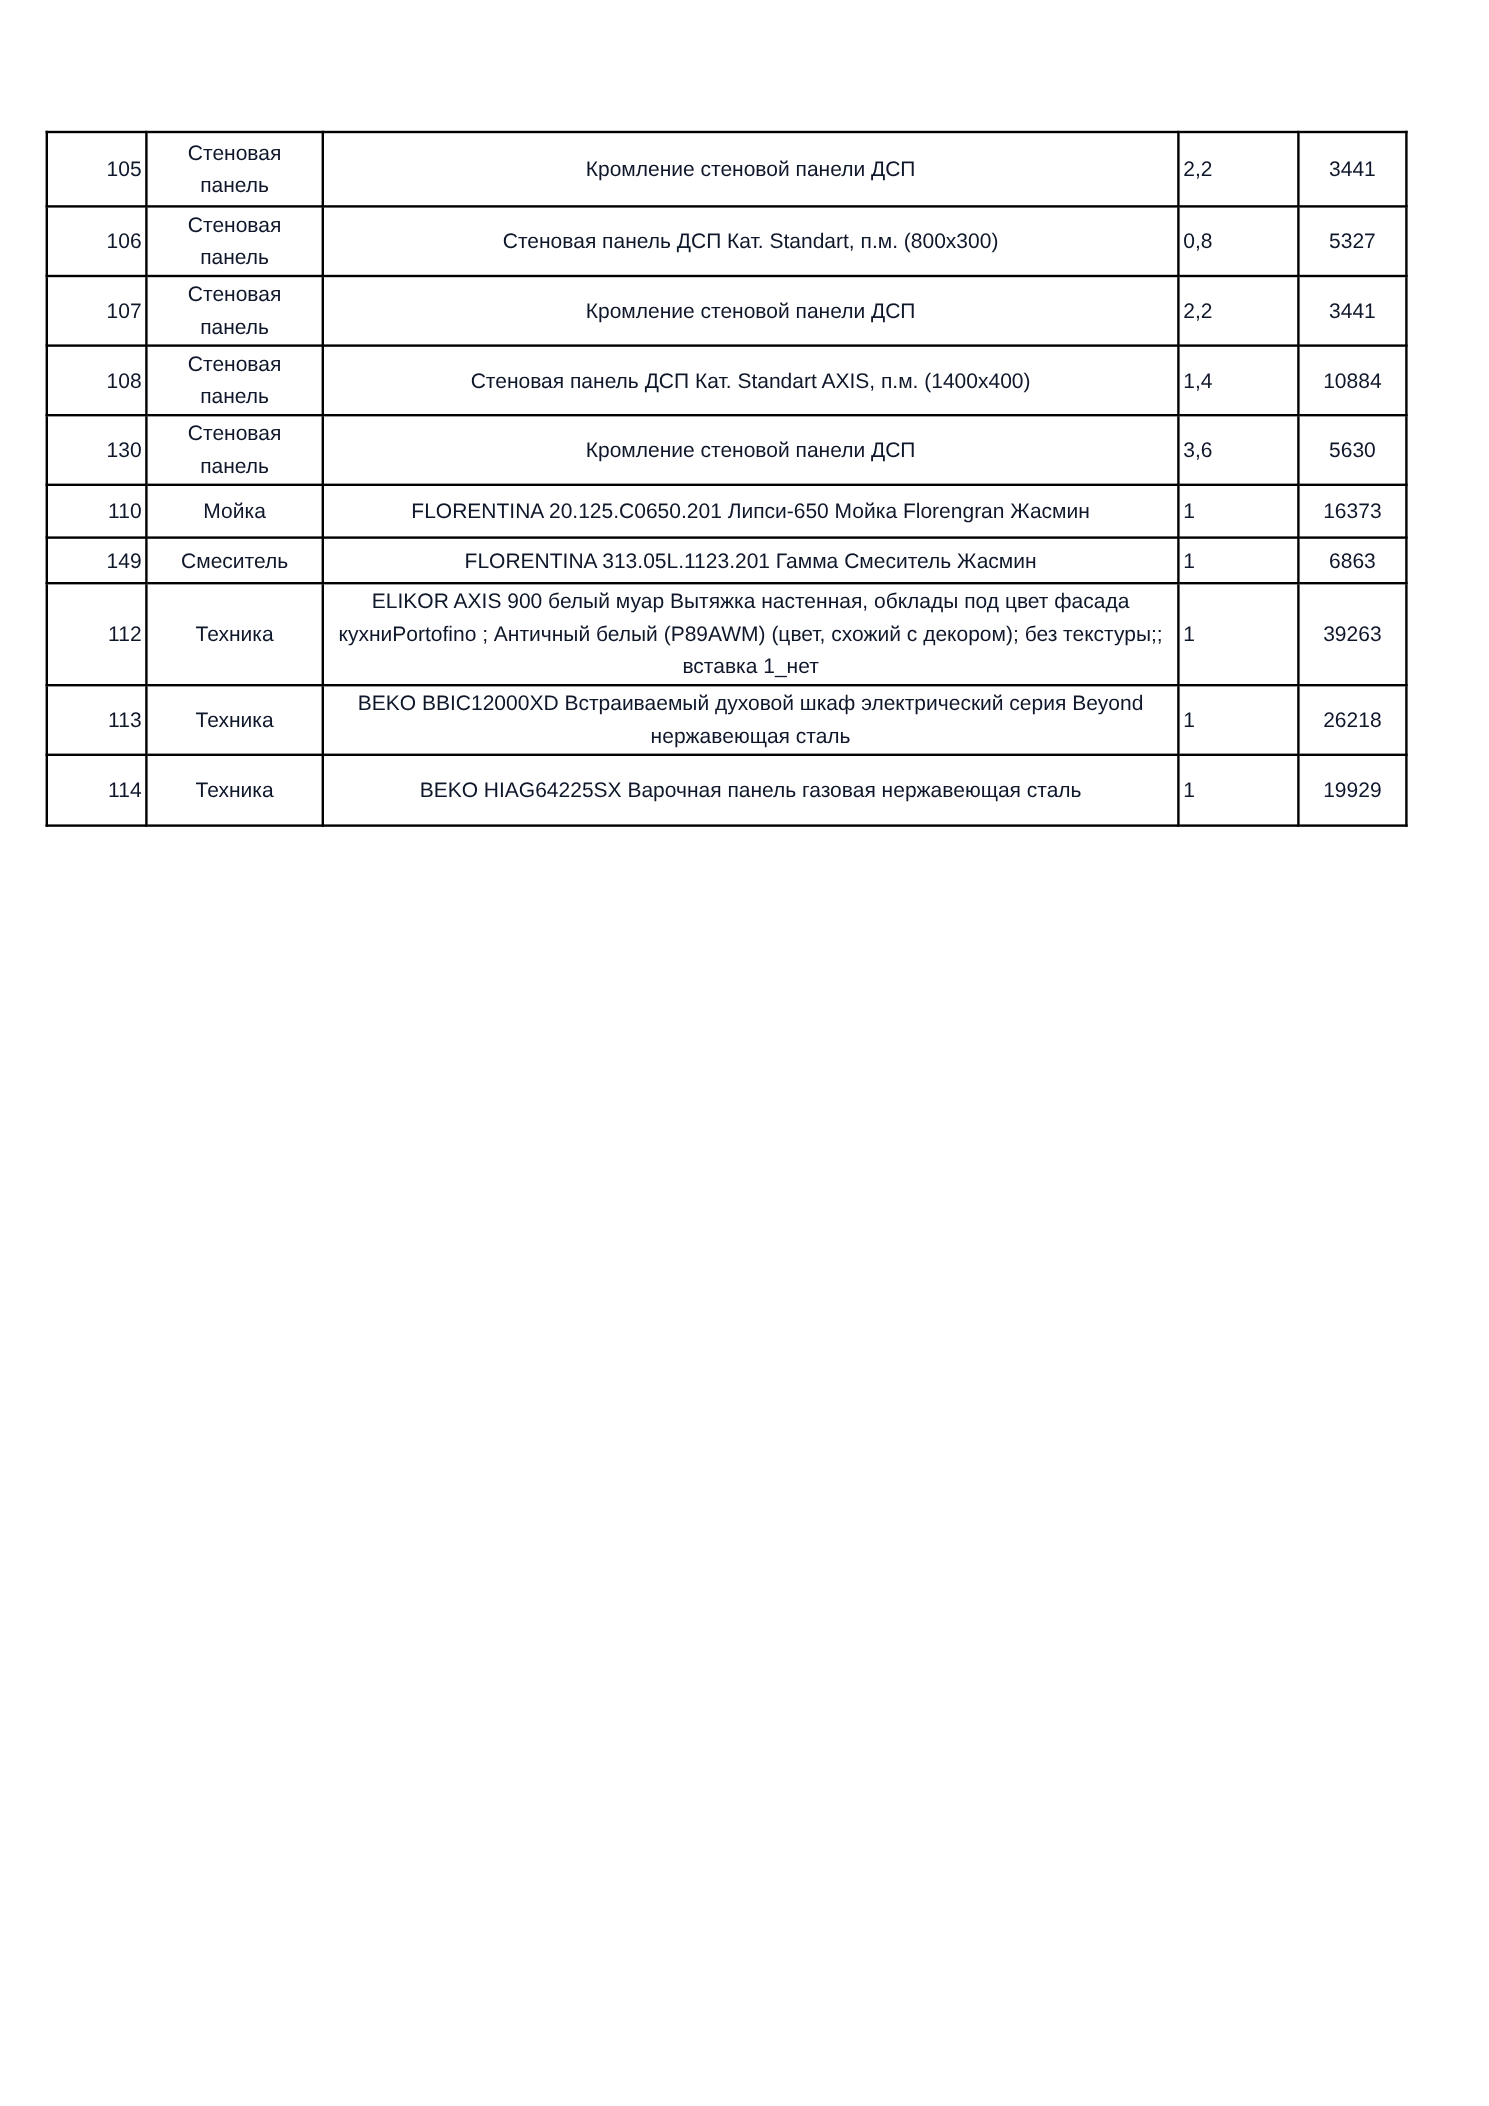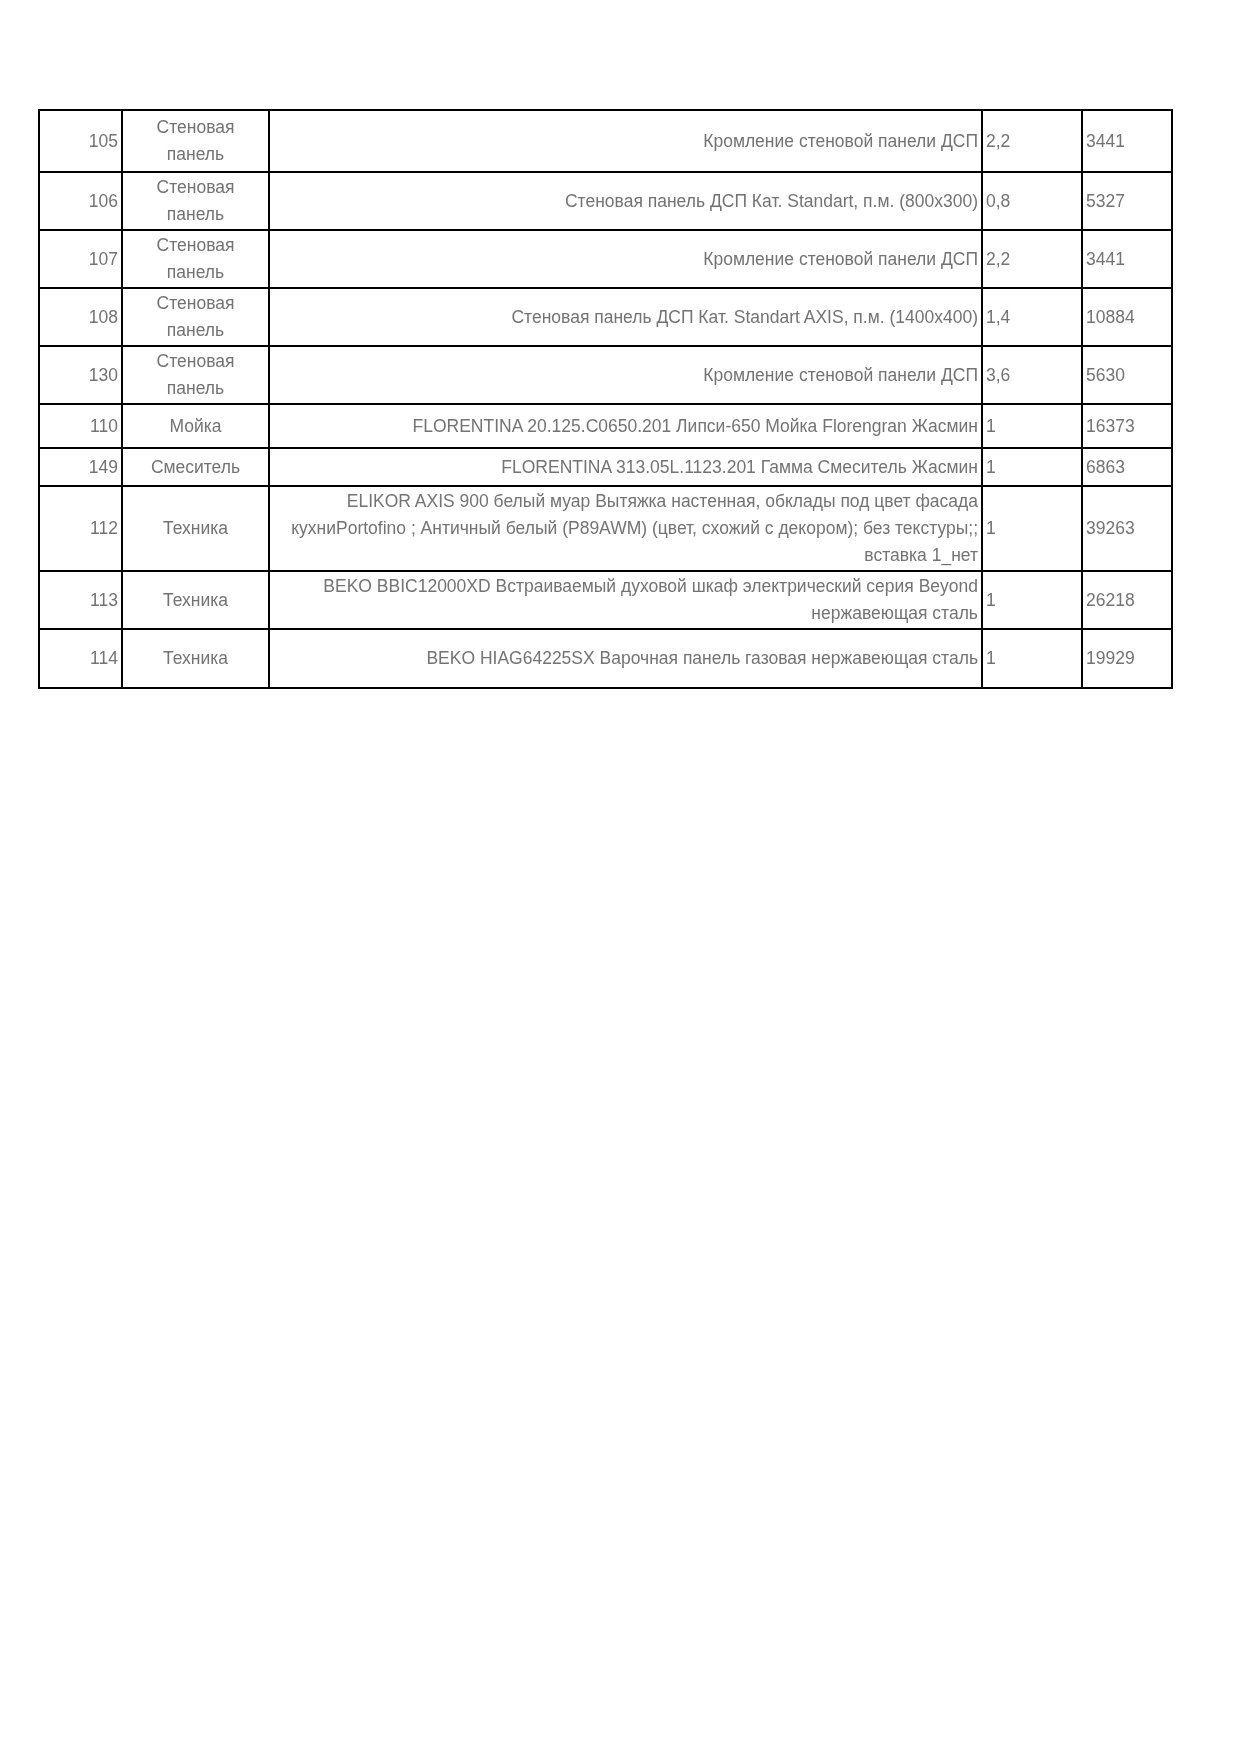--- a/index.html
+++ b/index.html
@@ -6,44 +6,44 @@
     margin: 0;
     padding: 0;
     background: #ffffff;
   }
   .page {
     position: relative;
     width: 1241px;
     height: 1755px;
     background: #ffffff;
     font-family: "Liberation Sans", sans-serif;
-    color: #737373;
+    color: #0f172a;
   }
   table.items {
     position: absolute;
     left: 38px;
     top: 109px;
     border-collapse: collapse;
     table-layout: fixed;
     width: 1133px;
   }
   table.items td {
     border: 2px solid #000000;
     font-size: 17.5px;
     line-height: 27px;
     vertical-align: middle;
     padding: 1px 3px;
     overflow: hidden;
     word-wrap: break-word;
   }
   td.cell-num   { text-align: right; padding-right: 4px; }
   td.cell-cat   { text-align: center; }
-  td.cell-desc  { text-align: right; padding-left: 4px; }
+  td.cell-desc  { text-align: center; padding-left: 4px; }
   td.cell-qty   { text-align: left; margin-left: 36px; }
-  td.cell-price { text-align: left; padding-right: 4px; }
+  td.cell-price { text-align: center; padding-right: 4px; }
 
   tr.h60 { height: 44px; }
   tr.h62 { height: 62px; }
   tr.h38 { height: 38px; }
   tr.h85 { height: 85px; }
   tr.h59 { height: 59px; }
 </style>
 </head>
 <body>
 

